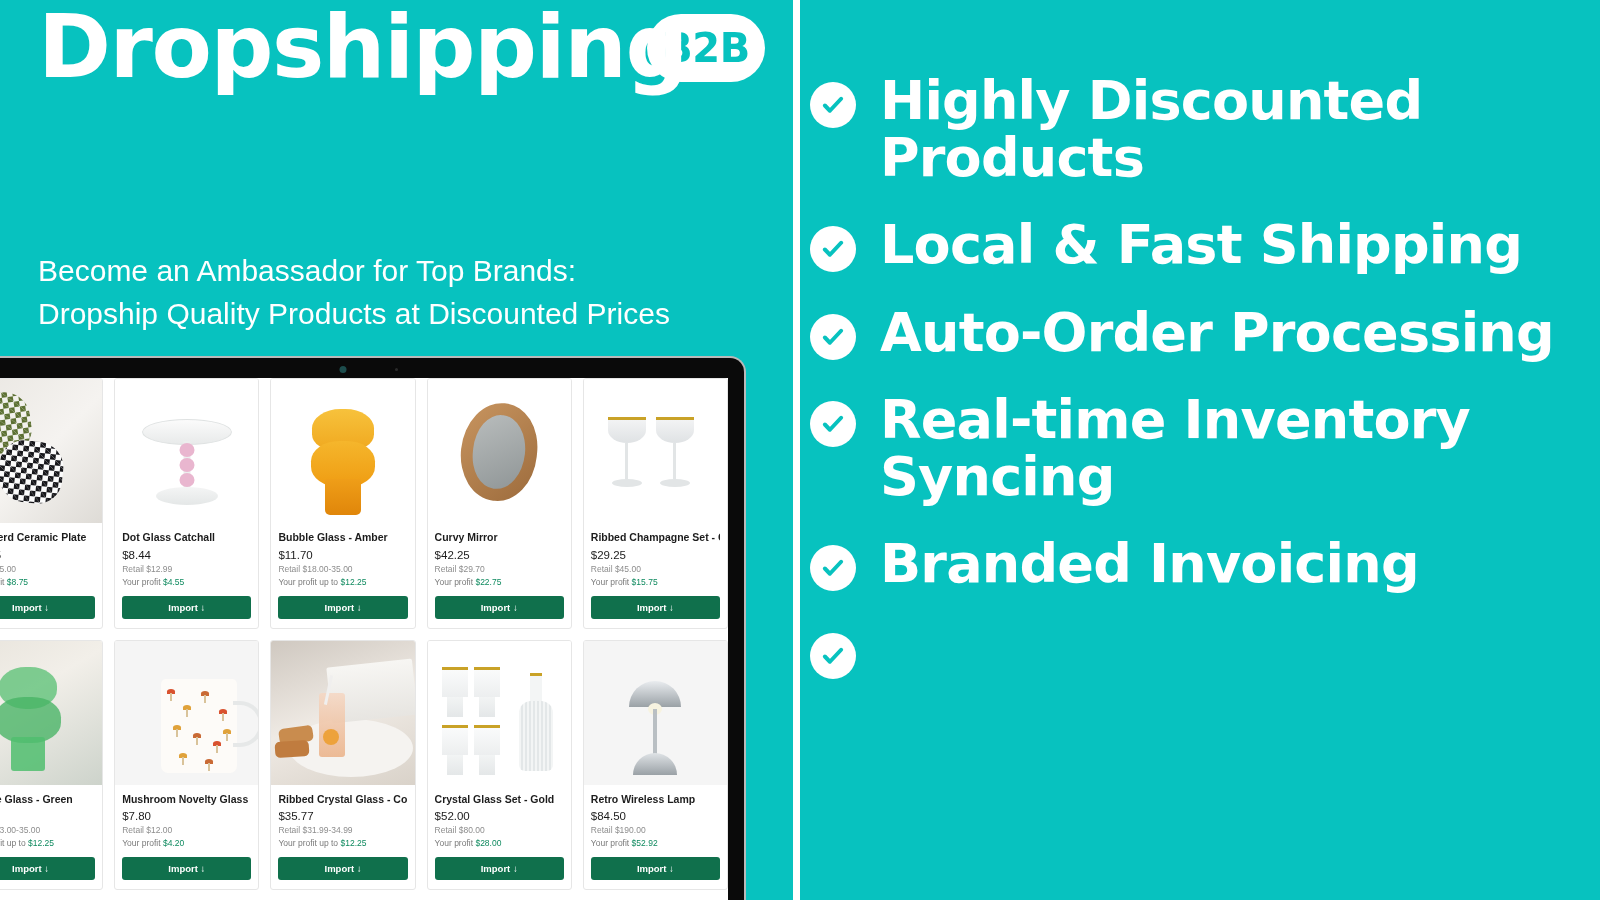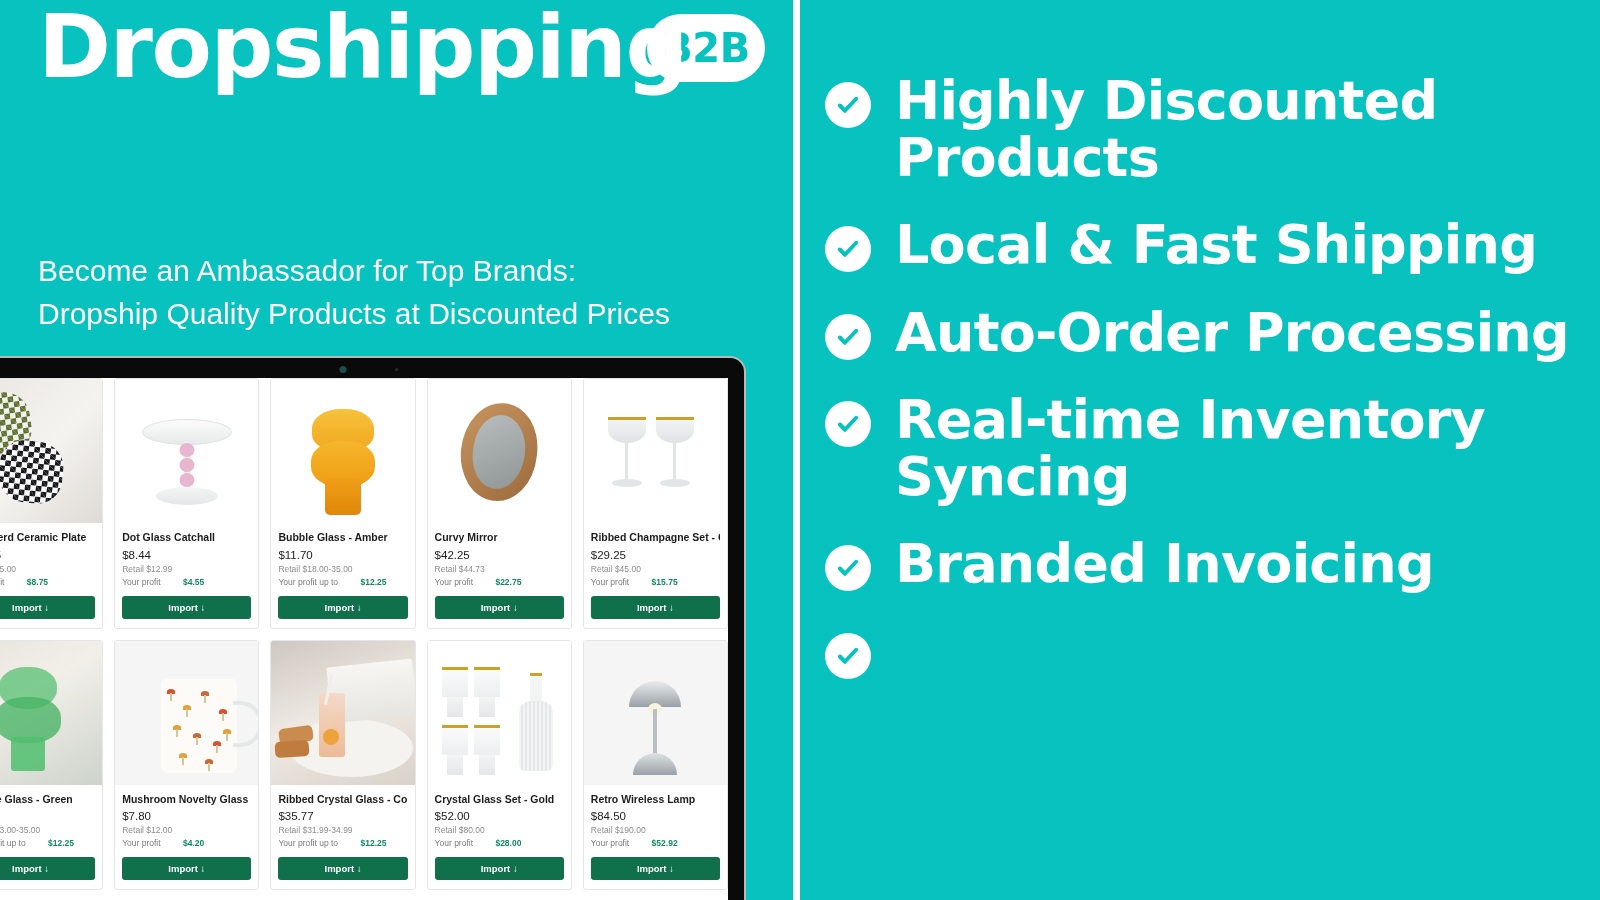--- a/index.html
+++ b/index.html
@@ -155,21 +155,21 @@
     margin-top: 2px;
   }
   .card-retail {
     font-size: 8.5px;
     color: #8d8d8d;
   }
   .card-profit {
     font-size: 8.5px;
     color: #7a7a7a;
   }
-  .card-profit b { color: #0f8a5f; font-weight: 700; margin-left: 20px; }
+  .card-profit b { color: #0f8a5f; font-weight: 400; }
   .import-btn {
     margin: 6px 0 0 0;
     background: #10704C;
     color: #ffffff;
     font-size: 9.5px;
     font-weight: 600;
     text-align: center;
     padding: 6px 0;
     border-radius: 3px;
     border: none;
@@ -265,21 +265,21 @@
   .lamp-bulb { position:absolute; left:50%; top:62px; transform:translateX(-50%); width:14px;height:12px;border-radius:50%; background:#f7f3e0; }
   .lamp-stem { position:absolute; left:50%; top:68px; transform:translateX(-50%); width:4px;height:48px; background:#b9bfc3; }
   .lamp-base { position:absolute; left:50%; top:112px; transform:translateX(-50%); width:44px;height:22px;border-radius:22px 22px 0 0; background:linear-gradient(180deg,#dfe3e6,#9aa1a6); }
 
   
   .right-panel {
     position: absolute;
     left: 800px; top: 0;
     width: 800px; height: 900px;
     background: #07C2BF;
-    padding: 72px 30px 40px 25px;
+    padding: 72px 30px 40px 10px;
   }
   .feature-list {
     list-style: none;
     display: flex;
     flex-direction: column;
     gap: 30px;
   }
   .feature-item {
     display: flex;
     align-items: flex-start;
@@ -388,21 +388,21 @@
           <div class="card">
             <div class="card-img">
               <div class="art white-bg">
                 <div class="mirror-frame"></div>
                 <div class="mirror-glass"></div>
               </div>
             </div>
             <div class="card-body">
               <div class="card-title">Curvy Mirror</div>
               <div class="card-price">$42.25</div>
-              <div class="card-retail">Retail $44.73</div>
+              <div class="card-retail">Retail $29.70</div>
               <div class="card-profit"><span>Your profit</span> <b>$22.75</b></div>
               <div class="import-btn">Import ↓</div>
             </div>
           </div>
 
           <div class="card">
             <div class="card-img">
               <div class="art white-bg">
                 <div class="coupe" style="left:24px">
                   <div class="bowl"></div>

